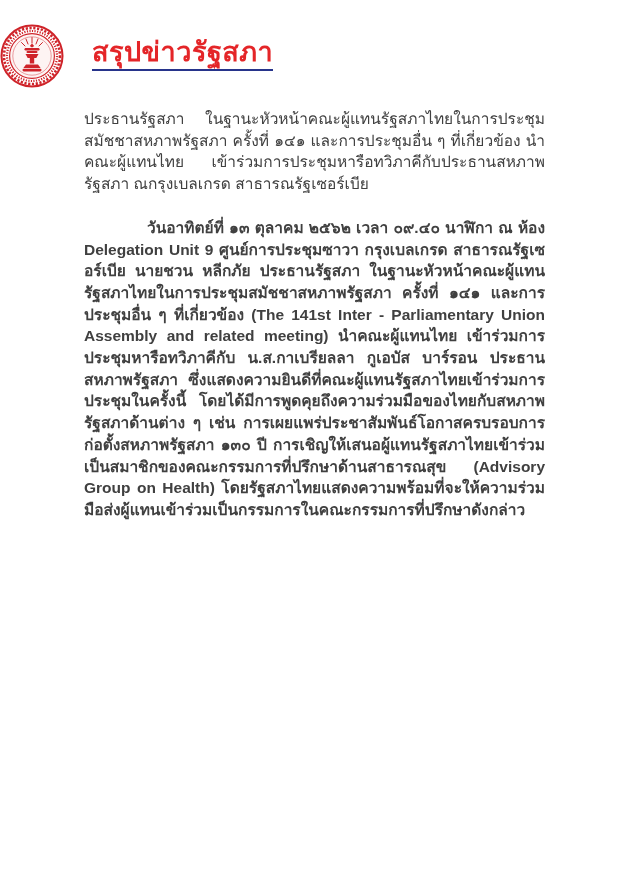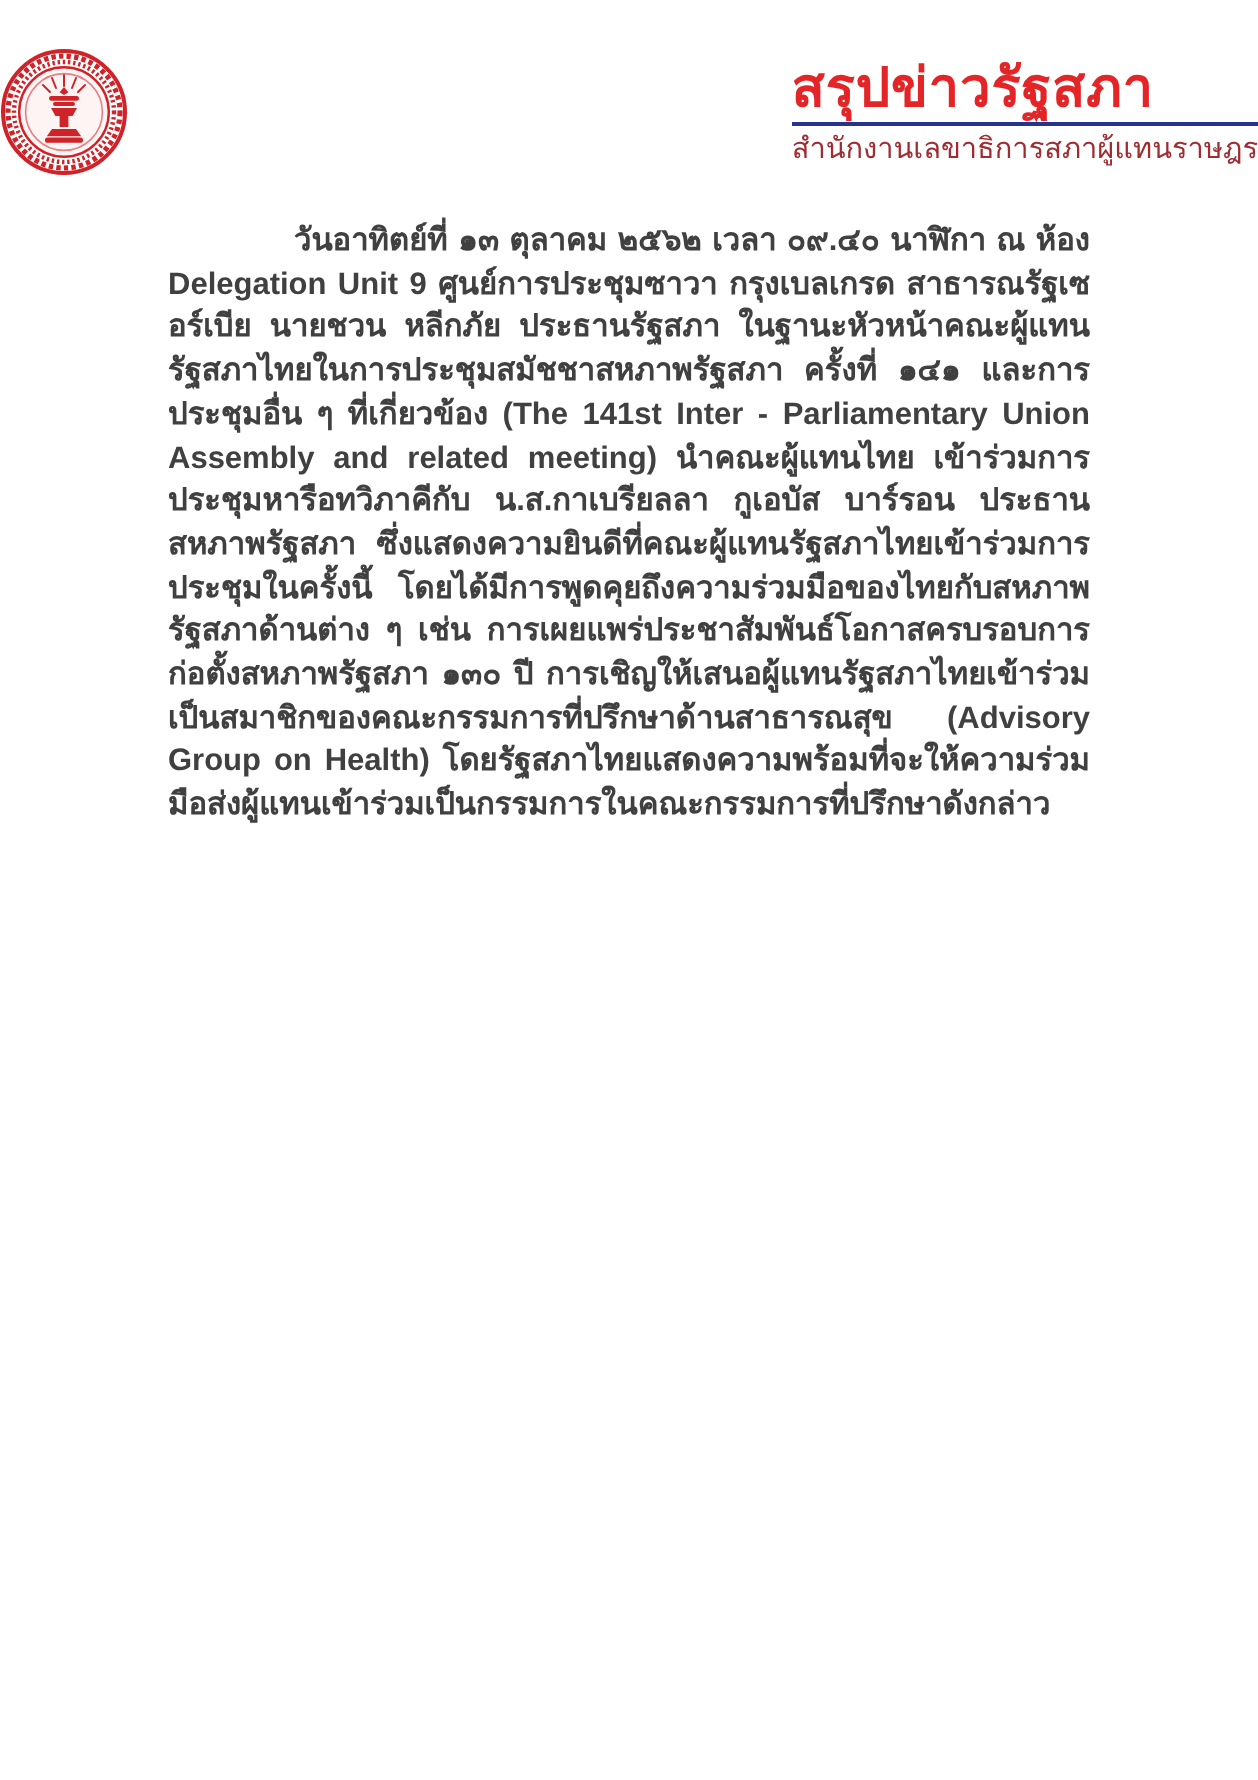--- a/index.html
+++ b/index.html
@@ -9,21 +9,21 @@
     width: 629px;
     height: 890px;
     margin: 0 auto;
     background: #ffffff;
     font-family: "Liberation Sans", "DejaVu Sans", sans-serif;
     overflow: hidden;
   }
   
   .masthead {
     display: flex;
-    justify-content: space-between;
+    justify-content: flex-start;
     align-items: center;
     gap: 28px;
     padding-top: 24px;
   }
   .emblem { width: 64px; height: 64px; flex: 0 0 auto; }
   .masthead-text { display: flex; flex-direction: column; }
   .m-title {
     color: #e42528;
     font-weight: bold;
     font-size: 27px;
@@ -83,21 +83,21 @@
           <rect x="29.8" y="34" width="4.4" height="5.5"></rect>
           <path d="M26 40.5 h12 l2.6 3.6 h-17.2 z"></path>
           <rect x="22.5" y="44.8" width="19" height="2.6" rx="1.3"></rect>
         </g>
         <circle cx="32" cy="32" r="19.2" fill="none" stroke="#cf2329" stroke-width="0.8" opacity="0.55"></circle>
       </svg>
     </span>
     <div class="masthead-text">
       <div class="m-title">สรุปข่าวรัฐสภา</div>
       <div class="m-rule"></div>
-      <div class="m-sub">สำนักงานเลขาธิการสภาผู้แทนราษฎร</div>
     </div>
   </div>
 
   <div class="article">
+    <p class="lead">ประธานรัฐสภา ในฐานะหัวหน้าคณะผู้แทนรัฐสภาไทยในการประชุมสมัชชาสหภาพรัฐสภา ครั้งที่ ๑๔๑ และการประชุมอื่น ๆ ที่เกี่ยวข้อง นำคณะผู้แทนไทย เข้าร่วมการประชุมหารือทวิภาคีกับประธานสหภาพรัฐสภา ณกรุงเบลเกรด สาธารณรัฐเซอร์เบีย</p>
     <p class="para-indent gap-above">วันอาทิตย์ที่ ๑๓ ตุลาคม ๒๕๖๒ เวลา ๐๙.๔๐ นาฬิกา ณ ห้อง Delegation Unit 9 ศูนย์การประชุมซาวา กรุงเบลเกรด สาธารณรัฐเซอร์เบีย นายชวน หลีกภัย ประธานรัฐสภา ในฐานะหัวหน้าคณะผู้แทนรัฐสภาไทยในการประชุมสมัชชาสหภาพรัฐสภา ครั้งที่ ๑๔๑ และการประชุมอื่น ๆ ที่เกี่ยวข้อง (The 141st Inter - Parliamentary Union Assembly and related meeting) นำคณะผู้แทนไทย เข้าร่วมการประชุมหารือทวิภาคีกับ น.ส.กาเบรียลลา กูเอบัส บาร์รอน ประธานสหภาพรัฐสภา ซึ่งแสดงความยินดีที่คณะผู้แทนรัฐสภาไทยเข้าร่วมการประชุมในครั้งนี้ โดยได้มีการพูดคุยถึงความร่วมมือของไทยกับสหภาพรัฐสภาด้านต่าง ๆ เช่น การเผยแพร่ประชาสัมพันธ์โอกาสครบรอบการก่อตั้งสหภาพรัฐสภา ๑๓๐ ปี การเชิญให้เสนอผู้แทนรัฐสภาไทยเข้าร่วมเป็นสมาชิกของคณะกรรมการที่ปรึกษาด้านสาธารณสุข (Advisory Group on Health) โดยรัฐสภาไทยแสดงความพร้อมที่จะให้ความร่วมมือส่งผู้แทนเข้าร่วมเป็นกรรมการในคณะกรรมการที่ปรึกษาดังกล่าว</p>
   </div>
 
 </div>
 
 </body></html>

